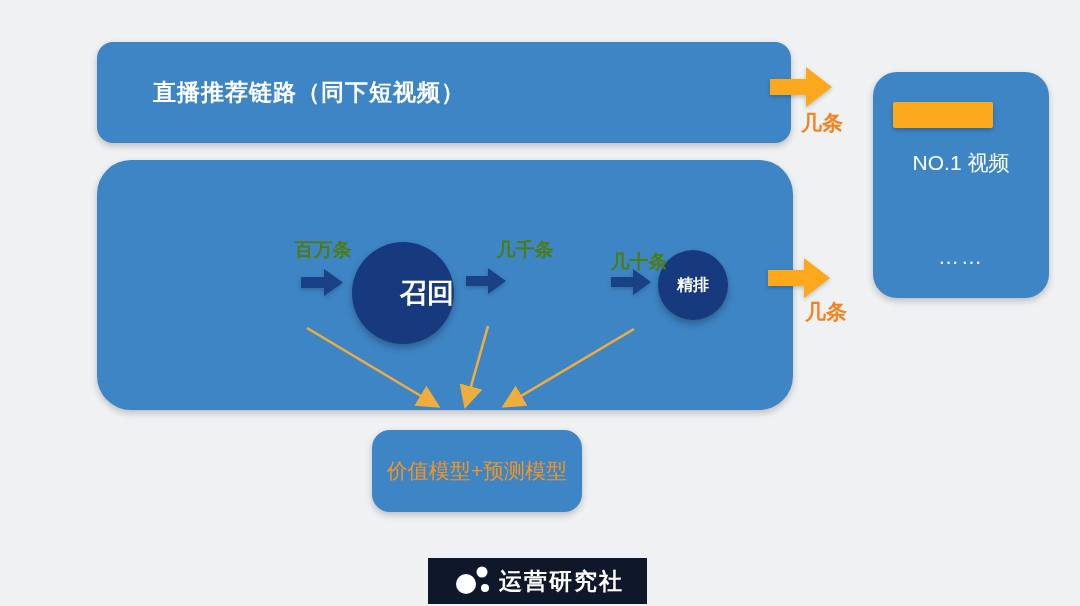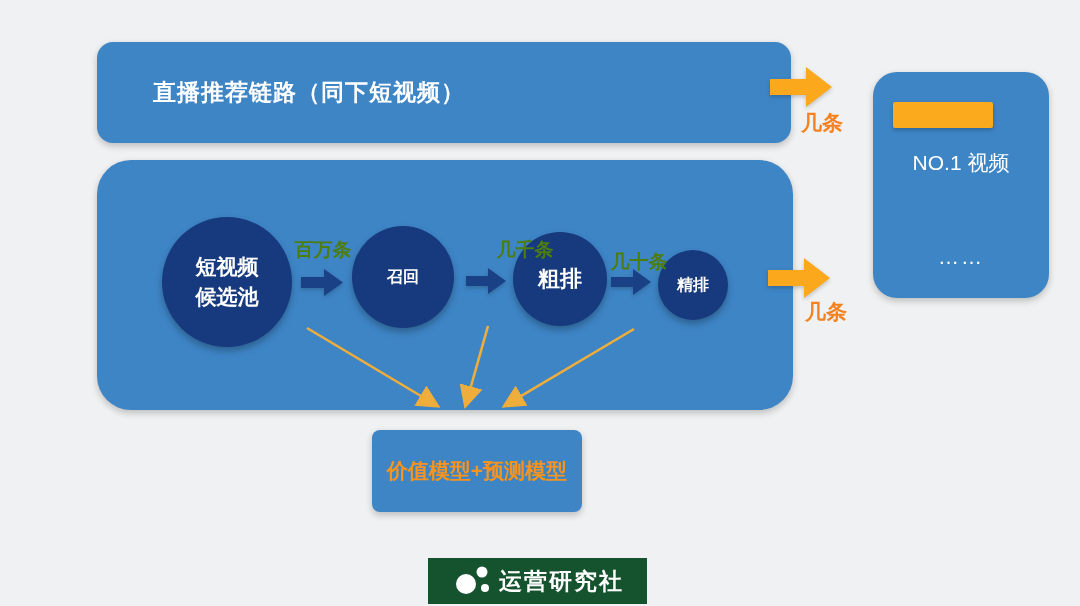--- a/index.html
+++ b/index.html
@@ -60,55 +60,55 @@
     position: absolute;
     background: #163A7D;
     border-radius: 50%;
     display: flex; flex-direction: column;
     align-items: center; justify-content: center;
     color: #FFFFFF; font-weight: bold;
     box-shadow: 0 4px 7px rgba(0,0,0,0.28);
     text-align: center;
   }
   .c1 { left: 162px; top: 217px; width: 130px; height: 130px; font-size: 21px; line-height: 30px; }
-  .c2 { left: 352px; top: 226px; width: 102px; height: 102px; font-size: 16px; }
+  .c2 { left: 352px; top: 242px; width: 102px; height: 102px; font-size: 27px; align-items: flex-end; }
   .c3 { left: 513px; top: 232px; width: 94px;  height: 94px;  font-size: 22px; }
   .c4 { left: 658px; top: 250px; width: 70px;  height: 70px;  font-size: 16px; }
 
   .flow-arrow { position: absolute; }
   .flow-arrow svg { display: block; filter: drop-shadow(0 2px 2px rgba(0,0,0,0.2)); }
 
   .stage-label {
     position: absolute; transform: translate(-50%, -50%);
     color: #4d7c0f; font-size: 19px; font-weight: bold;
     white-space: nowrap;
   }
   .count-label {
     position: absolute; transform: translate(-50%, -50%);
     color: #F5821F; font-size: 21px; font-weight: bold;
     white-space: nowrap;
   }
 
   .model-box {
     left: 372px; top: 430px; width: 210px; height: 82px;
-    border-radius: 8px;
+    border-radius: 18px;
     display: flex; align-items: center; justify-content: center;
-    color: #F7941D; font-size: 21px; font-weight: bold;
+    color: #F7941D; font-size: 21px; font-weight: normal;
     white-space: nowrap;
   }
 
   .gold-overlay {
     position: absolute; left: 0; top: 0;
     width: 1080px; height: 606px;
     pointer-events: none;
   }
 
   .logo-bar {
     left: 428px; top: 558px; width: 219px; height: 46px;
-    background: #14532d;
+    background: #0f172a;
     display: flex; align-items: center; justify-content: center;
     gap: 8px;
   }
   .logo-text {
     color: #FFFFFF; font-size: 23px; font-weight: bold;
     letter-spacing: 2px; white-space: nowrap;
   }
 </style>
 </head>
 <body>
@@ -127,29 +127,22 @@
   <div class="count-label" style="left:822px; top:123px;">几条</div>
 
   <div class="abs panel result-panel">
     <div class="highlight-bar"></div>
     <div class="result-item r0">NO.1 视频</div>
     <div class="result-item r2">……</div>
   </div>
 
   <div class="abs panel main-box"></div>
 
-  <div class="stage-circle c1">
-    <span>短视频</span>
-    <span>候选池</span>
-  </div>
   <div class="stage-circle c2">
     <span>召回</span>
-  </div>
-  <div class="stage-circle c3">
-    <span>粗排</span>
   </div>
   <div class="stage-circle c4">
     <span>精排</span>
   </div>
 
   <div class="flow-arrow" style="left:301px; top:269px;">
     <svg width="42" height="27" viewBox="0 0 42 27">
       <polygon points="0,8 23,8 23,0 42,13.5 23,27 23,19 0,19" fill="#1A4186"></polygon>
     </svg>
   </div>

